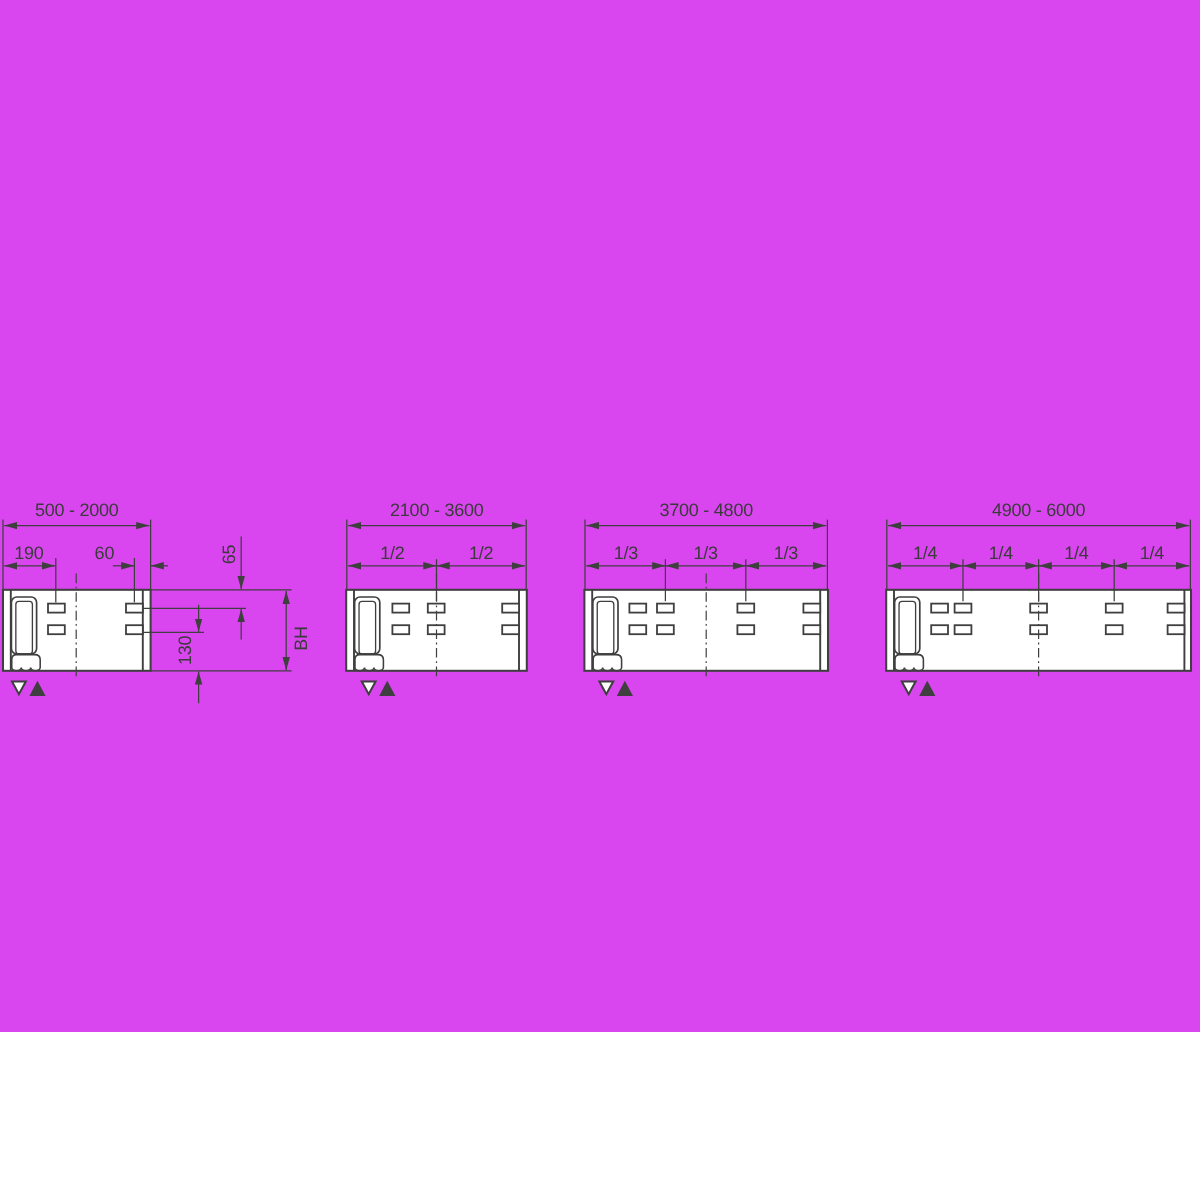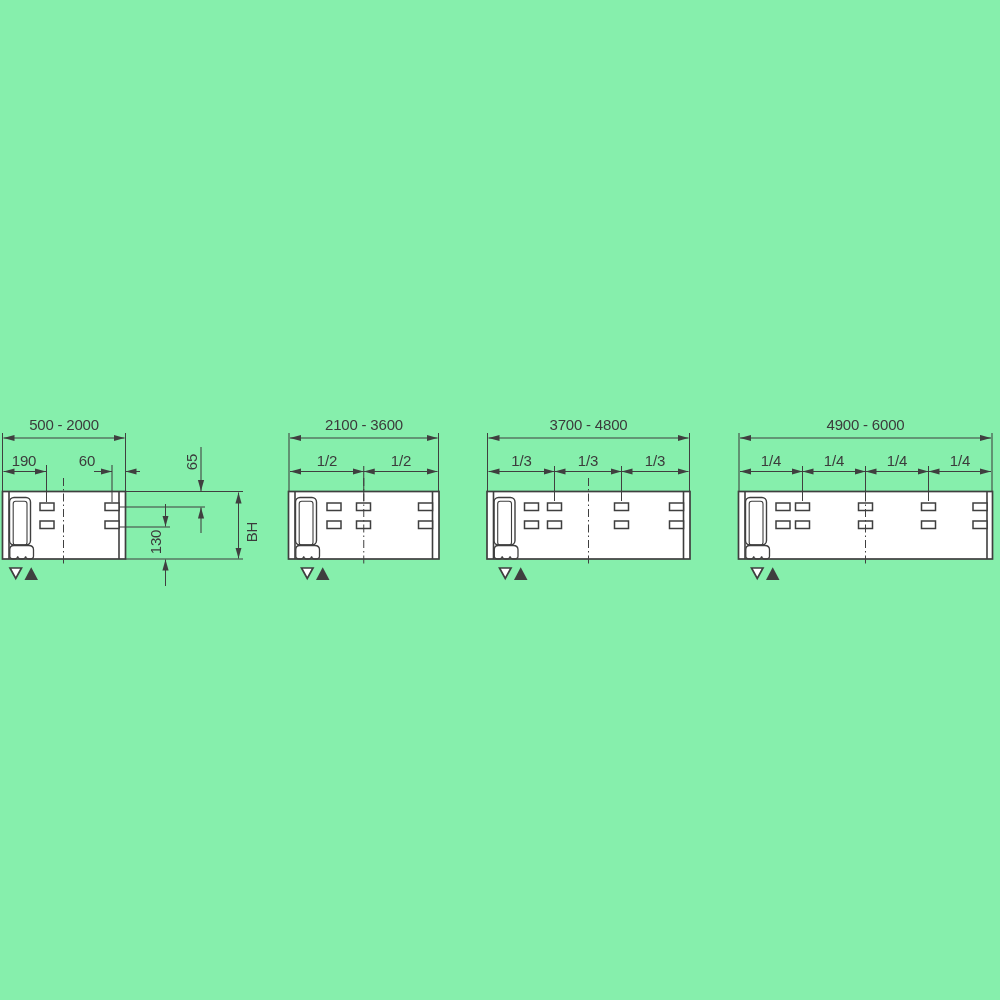--- a/index.html
+++ b/index.html
@@ -1,16 +1,16 @@
 <!DOCTYPE html>
 <html><head>
 <meta charset="utf-8">
 <style>
   html,body{margin:0;padding:0;background:#ffffff;}
-  .canvas{position:relative;width:1000px;height:1000px;background:#86efac;overflow:hidden;}
+  .canvas{position:relative;width:1000px;height:860px;background:#d946ef;overflow:hidden;}
   svg{position:absolute;left:0;top:0;}
   .ln{stroke:#3f3f3f;stroke-width:1.6;fill:none;}
   .body{fill:#ffffff;stroke:#3f3f3f;stroke-width:1.7;}
   .dl{stroke:#3f3f3f;stroke-width:1.05;fill:none;}
   .cl{stroke:#3f3f3f;stroke-width:1;fill:none;stroke-dasharray:8 3 1.5 3;}
   .txt{font-family:"Liberation Sans",sans-serif;font-size:15px;fill:#3b3b3b;letter-spacing:-0.2px;}
   .prof{stroke:#3f3f3f;fill:none;}
 </style>
 </head>
 <body>

